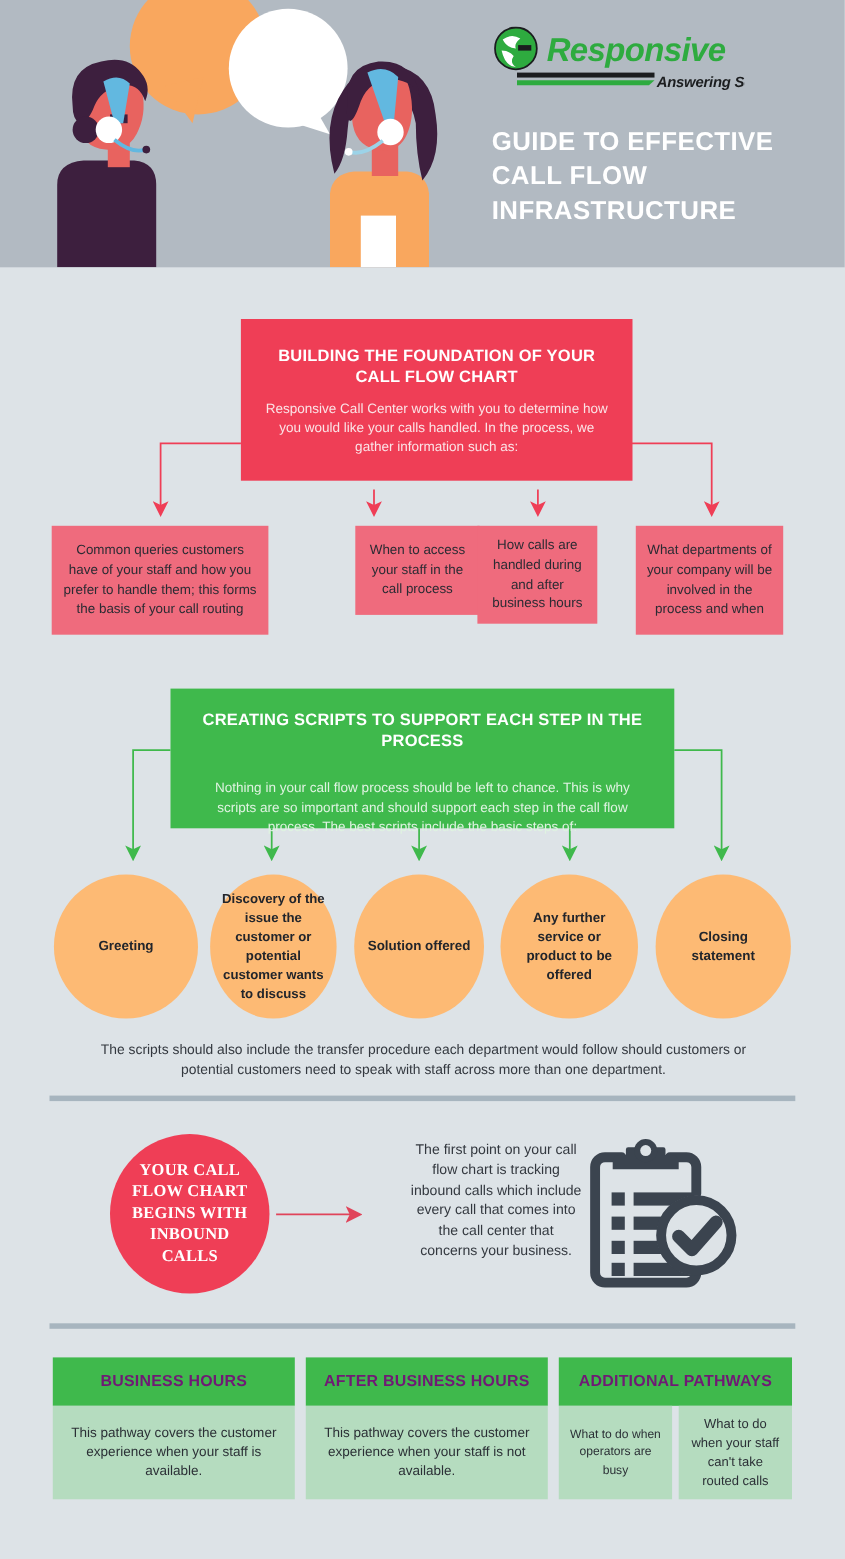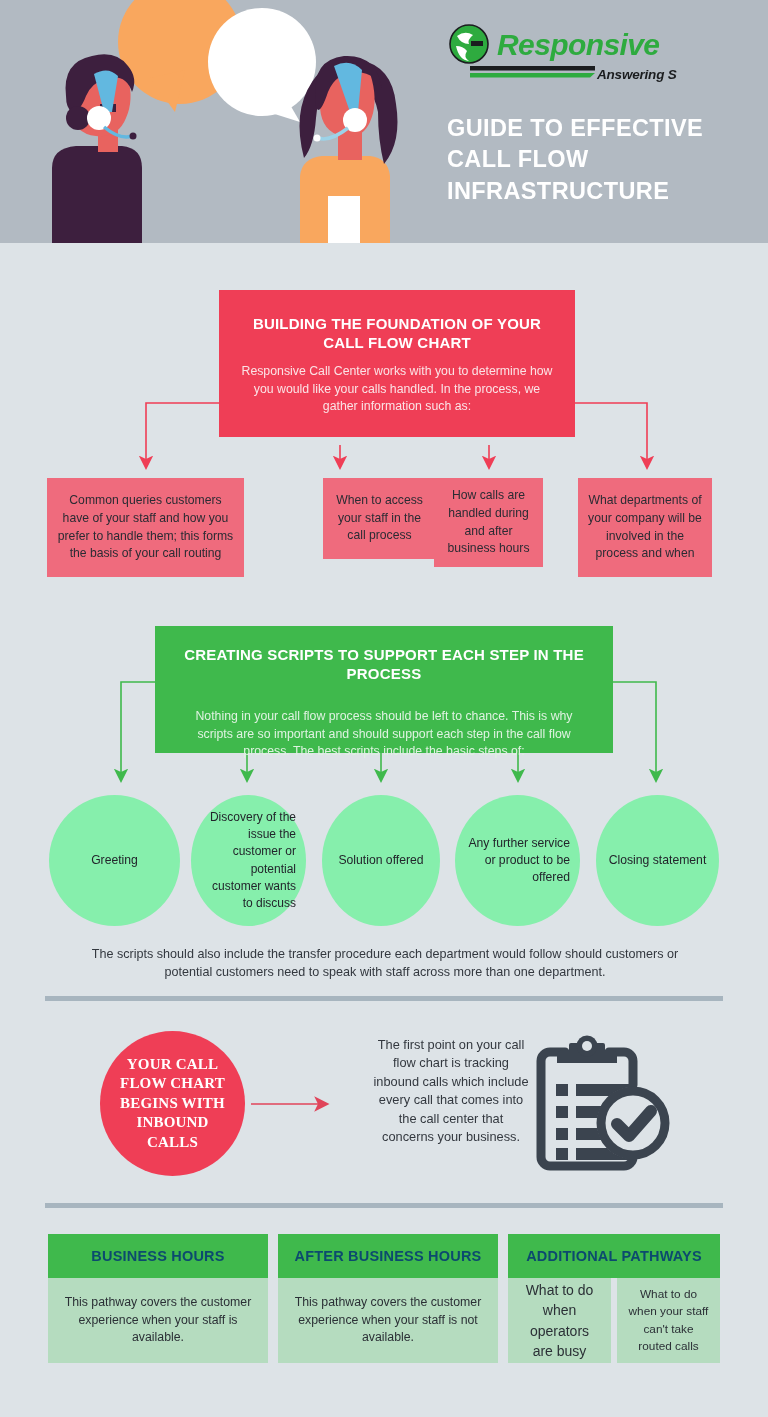--- a/index.html
+++ b/index.html
@@ -62,28 +62,29 @@
   .greenbox .hd {
     font-weight: bold; font-size: 15px; line-height: 1.28;
     letter-spacing: .2px; padding: 0 20px;
   }
   .greenbox .bd {
     font-size: 12.3px; line-height: 1.42; color: #dff3e1;
     padding: 0 22px; margin-top: 25px;
   }
   .circle {
     position: absolute;
-    background: #86efac;
+    background: #fdba74;
     border-radius: 50%;
     color: #22252b;
-    text-align: right;
+    text-align: center;
     font-size: 12.2px;
     line-height: 1.42;
     display: flex; align-items: center; justify-content: center;
     padding: 0 10px;
+    font-weight: bold;
   }
 
   .note {
     position: absolute;
     text-align: center;
     color: #33383f;
     font-size: 12.6px;
     line-height: 1.46;
   }
 
@@ -117,21 +118,21 @@
     color: #33383f;
     font-size: 12.8px;
     line-height: 1.44;
     margin-left: 37px;
   }
 
   
   .path-card { position: absolute; }
   .path-head {
     background: #3fb94c;
-    color: #0c4a6e;
+    color: #701a75;
     font-weight: bold;
     font-size: 14.5px;
     letter-spacing: .2px;
     text-align: center;
     line-height: 1.3;
     display: flex; align-items: center; justify-content: center;
   }
   .path-body {
     background: #b5dcbf;
     color: #2b3036;
@@ -310,18 +311,18 @@
   </div>
 
   <div class="path-card" style="left:278px; top:1234px; width:220px;">
     <div class="path-head" style="height:44px;">AFTER BUSINESS HOURS</div>
     <div class="path-body" style="height:85px;">This pathway covers the customer experience when your staff is not available.</div>
   </div>
 
   <div class="path-card" style="left:508px; top:1234px; width:212px;border-radius:20px;">
     <div class="path-head" style="height:44px;">ADDITIONAL PATHWAYS</div>
     <div class="path-split" style="height:85px;">
-      <div class="path-body" style="flex:1; font-size:14px;">What to do when operators are busy</div>
+      <div class="path-body" style="flex:1; font-size:11px;">What to do when operators are busy</div>
       <div class="path-body" style="flex:1; font-size:11.8px;">What to do when your staff can't take routed calls</div>
     </div>
   </div>
 
 </div>
 
 </body></html>

